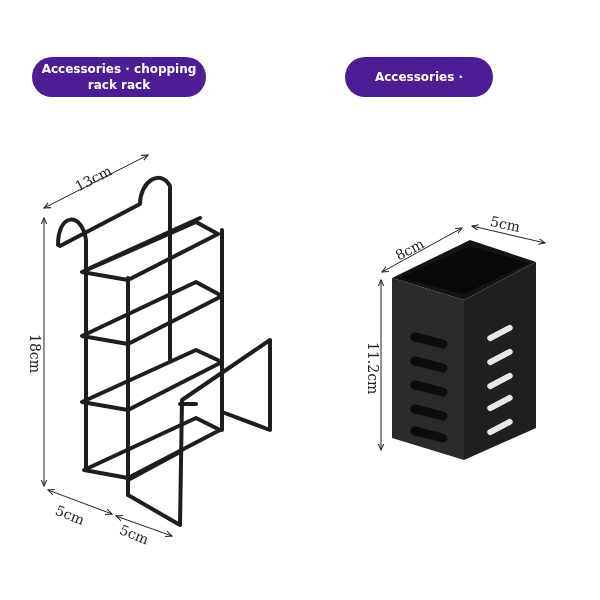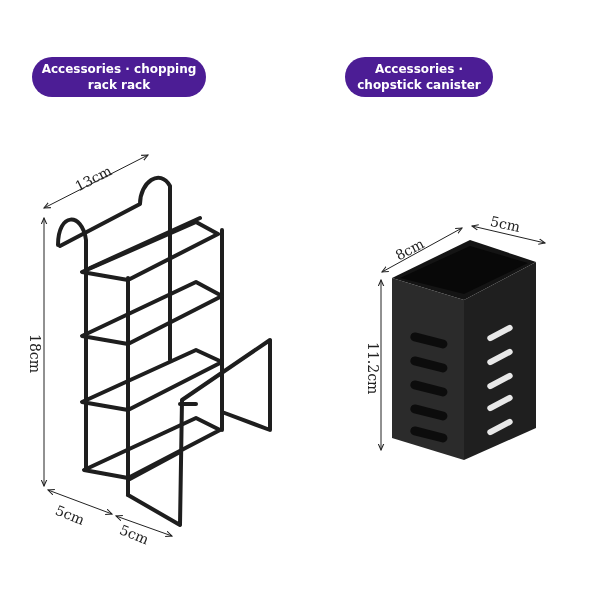--- a/index.html
+++ b/index.html
@@ -16,21 +16,20 @@
 </style>
 </head>
 <body>
 
 <div class="pill" id="pill-left">
   <span>Accessories · chopping</span>
   <span>rack rack</span>
 </div>
 <div class="pill" id="pill-right">
   <span>Accessories ·</span>
-  <span>chopstick canister</span>
 </div>
 
 <svg width="600" height="600" viewBox="0 0 600 600">
   <defs>
     <marker id="arr" viewBox="0 0 10 10" refX="9" refY="5" markerWidth="7" markerHeight="7" orient="auto-start-reverse">
       <path d="M0,1 L9,5 L0,9" fill="none" stroke="#222" stroke-width="1.5"></path>
     </marker>
   </defs>
 
   <g fill="none" stroke="#1e1e1e" stroke-width="4" stroke-linecap="round" stroke-linejoin="round">

